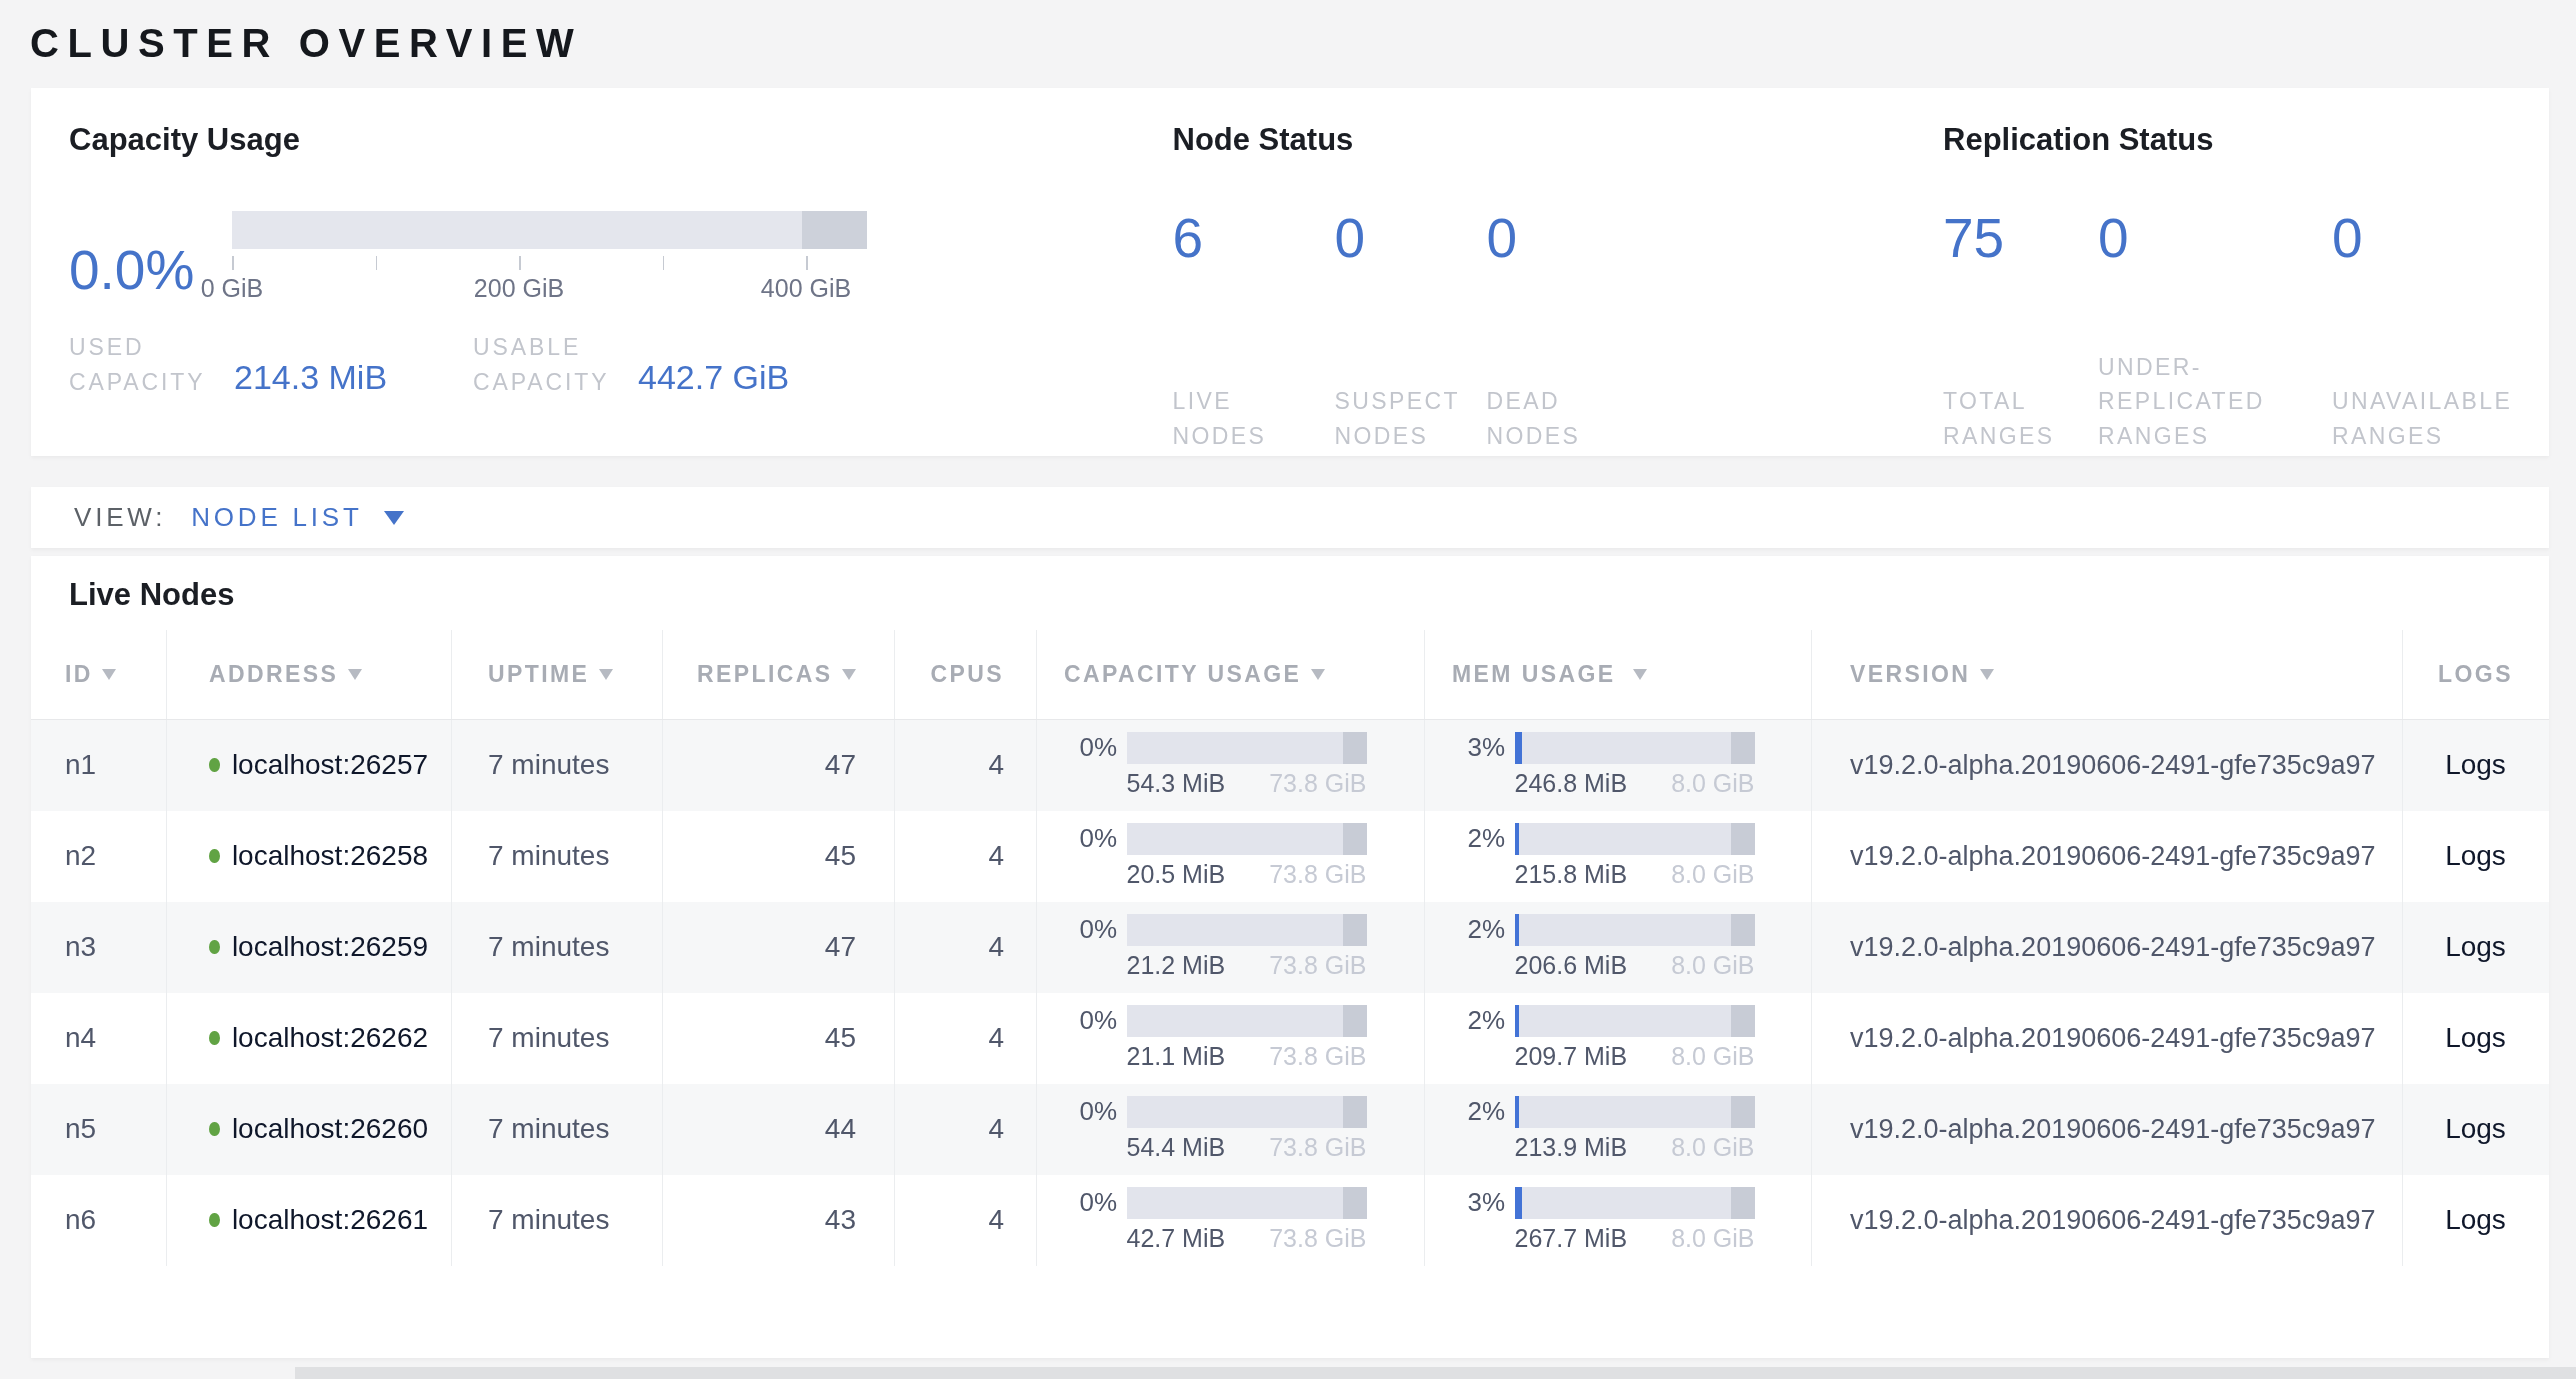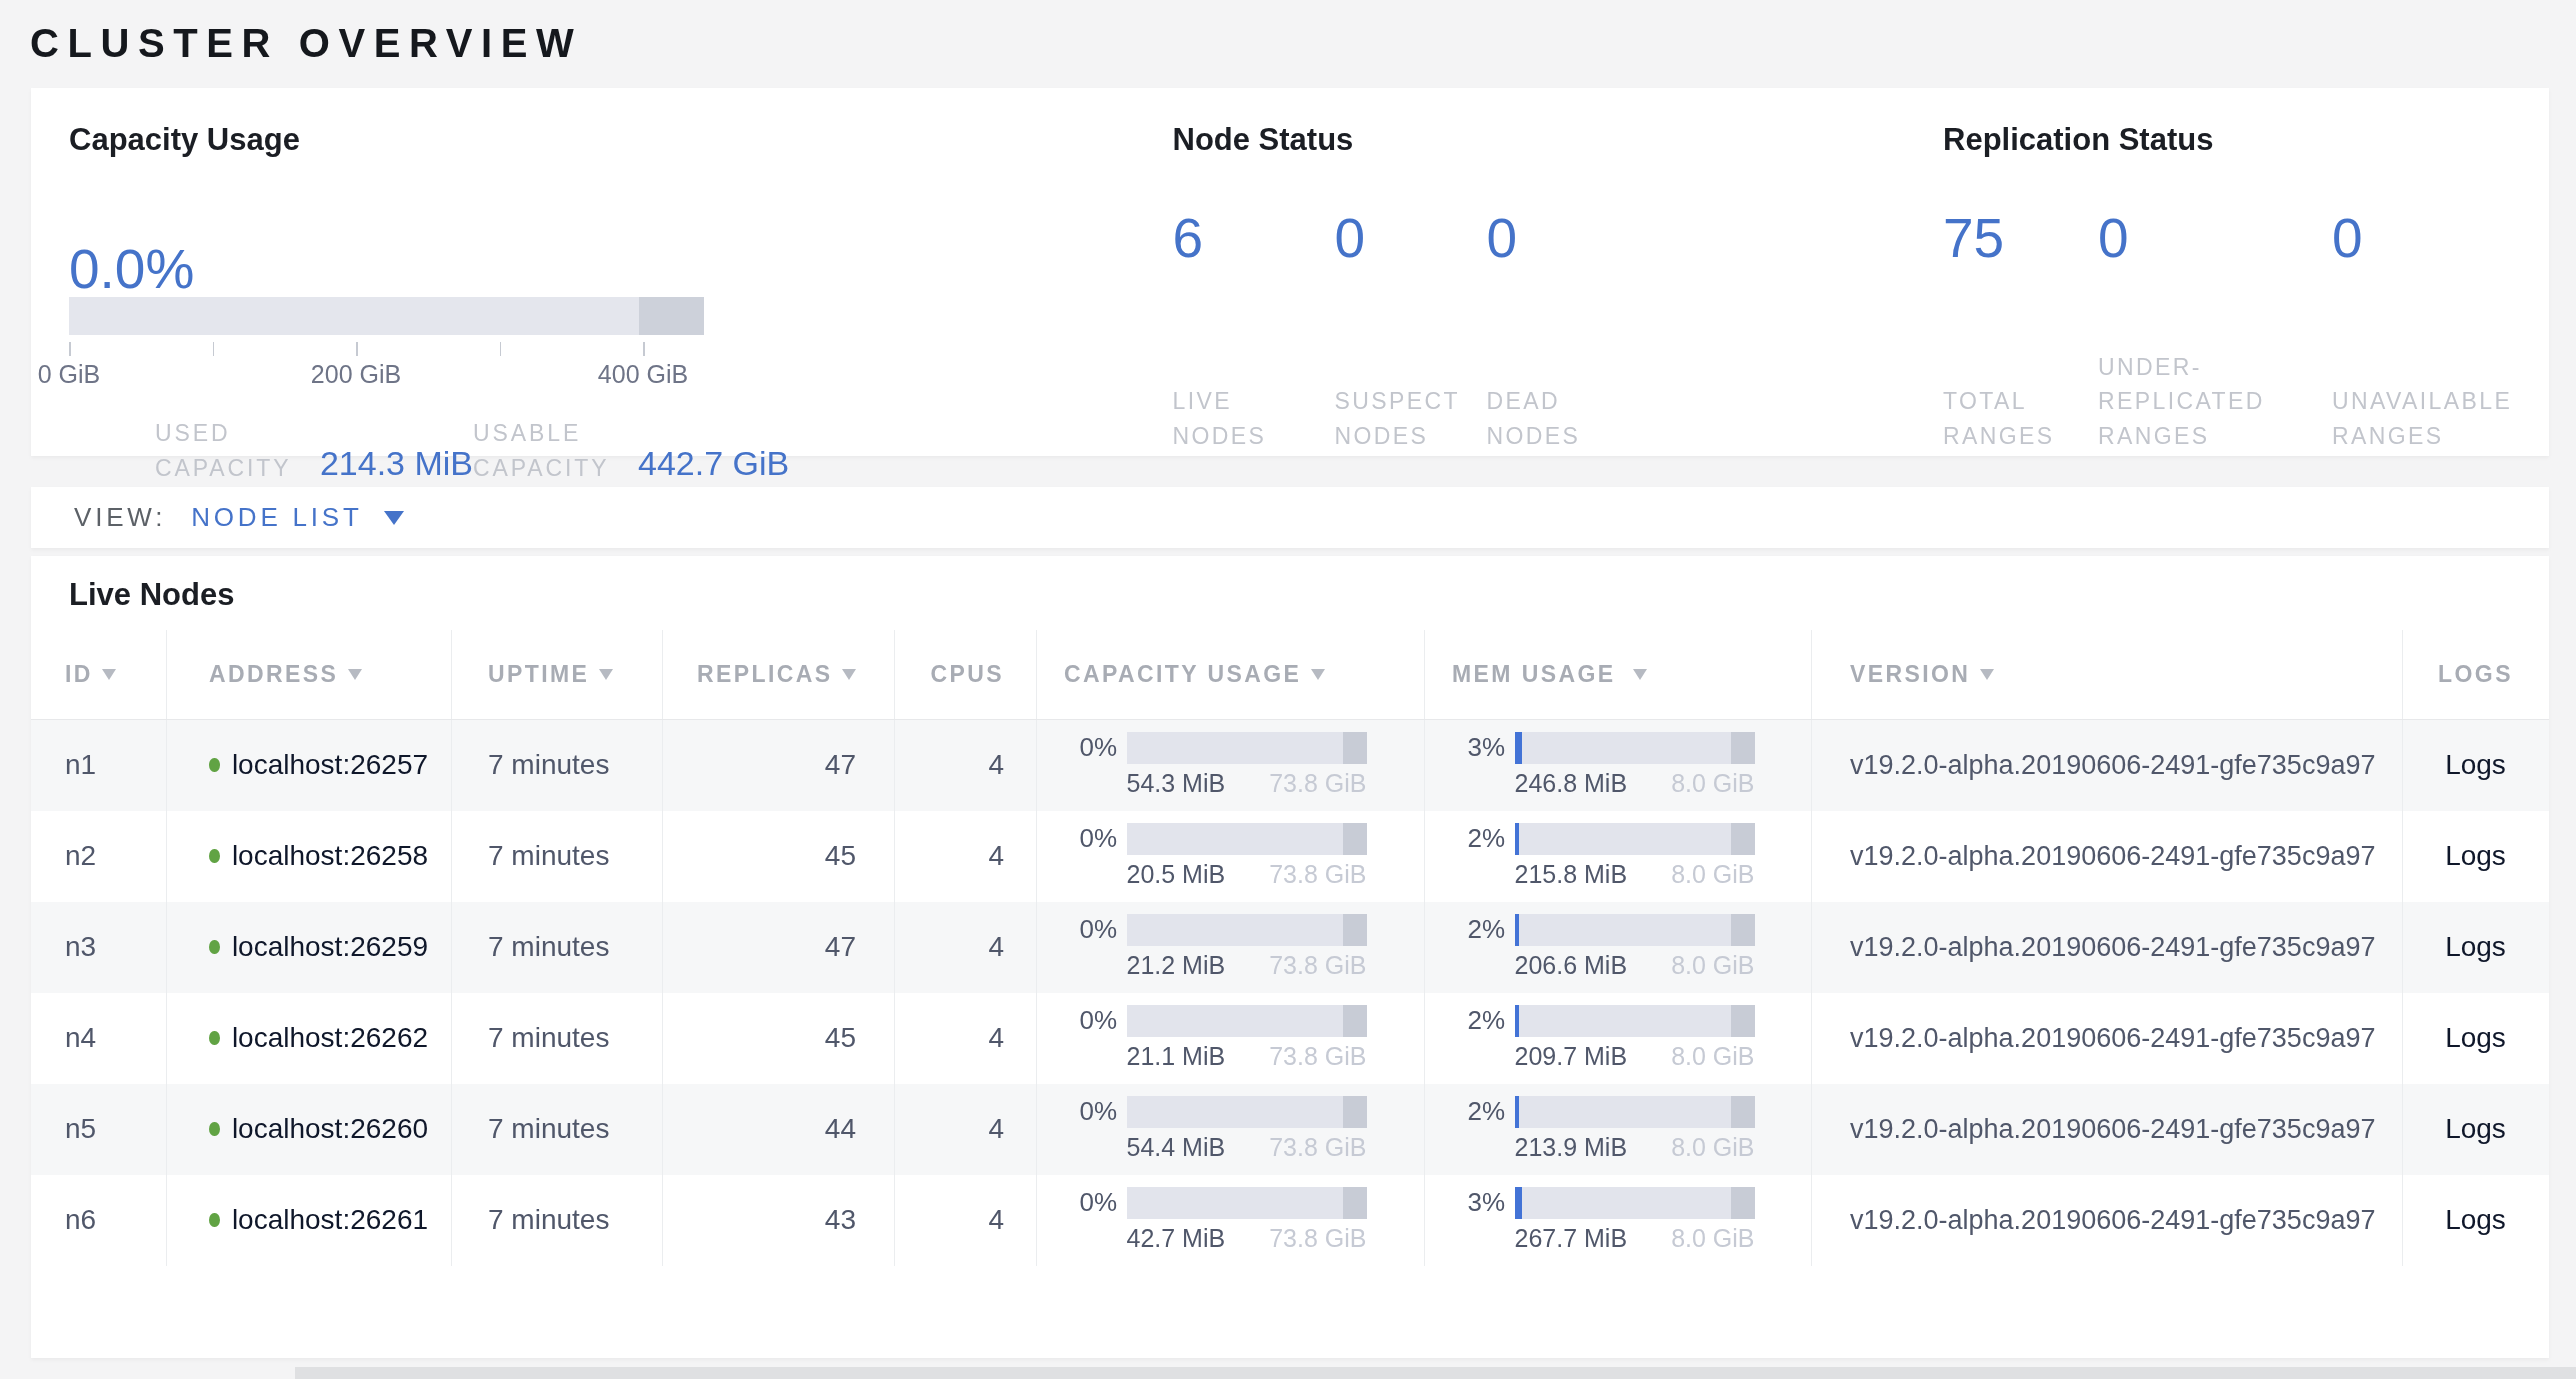--- a/index.html
+++ b/index.html
@@ -22,40 +22,40 @@
   .summary-card{
     height:368px;box-sizing:border-box;
     display:flex;padding:34px 0 0 38px;
   }
   .sec{display:flex;flex-direction:column;}
   .sec-capacity{width:1094px;}
   .sec-nodes{width:780px;padding-left:9.5px;box-sizing:border-box;}
   .sec-repl{flex:1;}
   .sec-title{font-size:31px;font-weight:bold;color:#1b1e24;}
   
-  .cap-row{display:flex;align-items:flex-start;margin-top:84px;flex-direction:column;}
+  .cap-row{display:flex;align-items:flex-end;margin-top:53px;}
   .cap-pct{font-size:55px;color:#4573c9;width:163px;line-height:55px;}
   .bar-wrap{width:635px;}
   .cap-bar{height:38px;background:#e4e6ed;position:relative;overflow:hidden;}
   .cap-bar-fill{position:absolute;left:0;top:0;bottom:0;background:#4573c9;}
   .cap-bar-res{position:absolute;right:0;top:0;bottom:0;background:#cdd1da;}
   .cap-axis{position:relative;height:49px;}
   .tick{position:absolute;top:6.7px;width:1.9px;height:14.3px;background:#c6cad2;}
   .tick-label{
     position:absolute;top:25px;transform:translateX(-50%);
     font-size:25px;color:#6e7487;white-space:nowrap;
   }
   .cap-stats{display:flex;align-items:flex-end;margin-top:32px;}
   .cap-stat{display:flex;align-items:flex-end;}
   .cap-stat-label{
     font-size:23px;color:#c2c5cc;letter-spacing:2.9px;line-height:1.5;
     white-space:pre-line;
   }
   .cap-stat-value{font-size:34px;color:#4573c9;margin-left:28.5px;padding-bottom:1.9px;white-space:nowrap;}
-  .cap-stat-1{width:404px;justify-content:flex-end;}
+  .cap-stat-1{width:404px;}
   
   .stats-row{display:flex;margin-top:53px;flex:1;}
   .stat{display:flex;flex-direction:column;height:242px;}
   .stat-value{font-size:55px;color:#4573c9;line-height:55px;}
   .stat-label{
     margin-top:auto;font-size:23px;color:#c2c5cc;letter-spacing:2.4px;
     line-height:1.5;white-space:pre-line;
   }
   .nodes-col{width:162px;}
   .nodes-col2{width:152px;}

